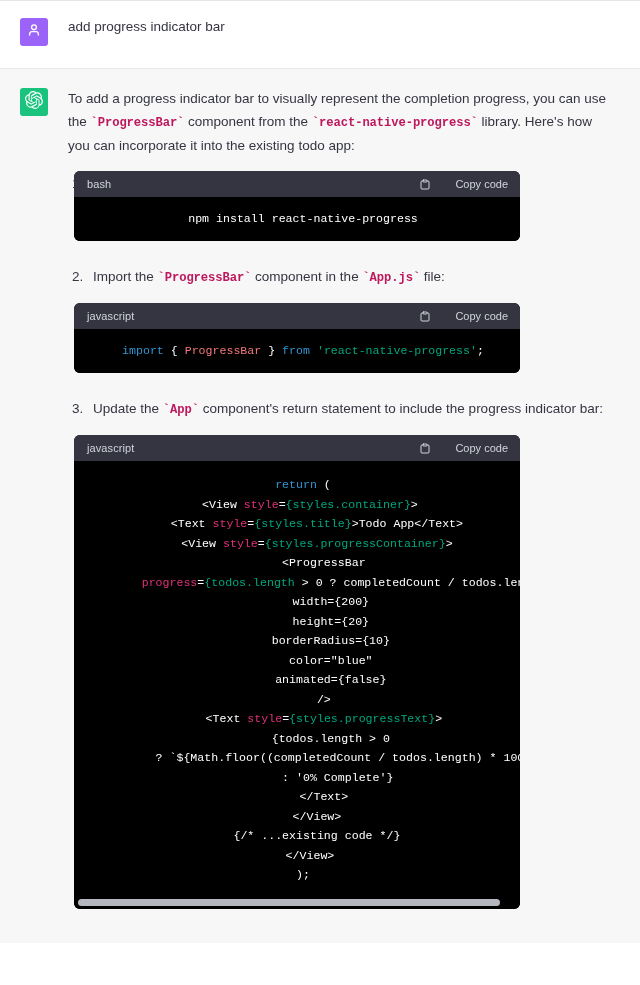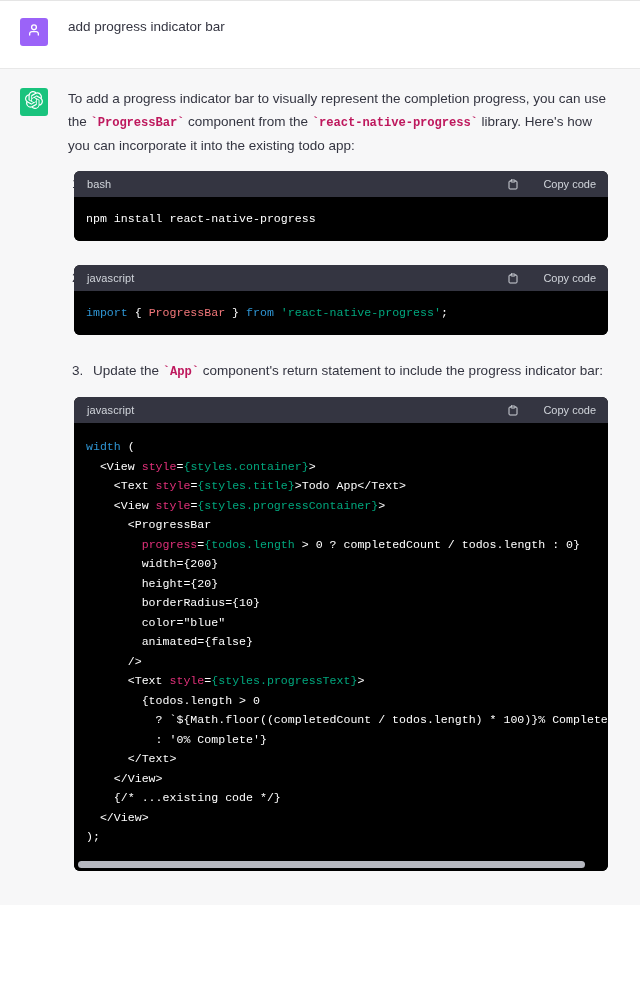--- a/index.html
+++ b/index.html
@@ -98,21 +98,21 @@
     display: block;
     padding-bottom: 4px;
   }
 
   
   .codeblock {
     margin: 10px 0 24px -19px;
     border-radius: 6px;
     overflow: hidden;
     background: #000000;
-    width: 534px;
+    width: 446px;
     position: relative;
   }
   .cb-head {
     background: #343541;
     color: #d1d5db;
     font-family: "Liberation Sans", sans-serif;
     font-size: 11px;
     padding: 7px 12px 7px 13px;
     display: flex;
     align-items: center;
@@ -125,20 +125,21 @@
     color: #d1d5db;
     cursor: pointer;
     font-size: 11px;
   }
   .cb-copy svg { display: block; }
 
   .cb-body {
     background: #000000;
     padding: 14px 0 14px 12px;
     overflow: hidden;
+    text-align: center;
   }
   .cb-body pre {
     margin: 0;
     font-family: "Liberation Mono", monospace;
     font-size: 11.6px;
     line-height: 19.5px;
     color: #ffffff;
     white-space: pre;
     overflow: hidden;
     letter-spacing: 0px;
@@ -221,20 +222,21 @@
                 <span>Copy code</span>
               </span>
             </div>
             <div class="cb-body single">
               <pre><span class="t-plain">npm install react-native-progress</span></pre>
             </div>
           </div>
         </li>
 
         <li>
+          <span class="li-text"><span>Import the </span><code class="inline">`ProgressBar`</code><span> component in the </span><code class="inline">`App.js`</code><span> file:</span></span>
 
           <div class="codeblock">
             <div class="cb-head">
               <span class="cb-lang">javascript</span>
               <span class="cb-copy">
                 <span>
                   <svg width="12" height="13" viewBox="0 0 24 24" fill="none" stroke="#d1d5db" stroke-width="2" stroke-linecap="round" stroke-linejoin="round">
                     <rect x="8" y="3" width="8" height="4" rx="1"></rect>
                     <path d="M16 5h2a2 2 0 0 1 2 2v12a2 2 0 0 1-2 2H6a2 2 0 0 1-2-2V7a2 2 0 0 1 2-2h2"></path>
                   </svg>
@@ -258,21 +260,21 @@
                 <span>
                   <svg width="12" height="13" viewBox="0 0 24 24" fill="none" stroke="#d1d5db" stroke-width="2" stroke-linecap="round" stroke-linejoin="round">
                     <rect x="8" y="3" width="8" height="4" rx="1"></rect>
                     <path d="M16 5h2a2 2 0 0 1 2 2v12a2 2 0 0 1-2 2H6a2 2 0 0 1-2-2V7a2 2 0 0 1 2-2h2"></path>
                   </svg>
                 </span>
                 <span>Copy code</span>
               </span>
             </div>
             <div class="cb-body">
-              <pre><span class="t-kw">width</span><span class="t-plain"> (</span>
+              <pre><span class="t-kw">return</span><span class="t-plain"> (</span>
 <span class="t-plain">  &lt;View </span><span class="t-attr">style</span><span class="t-plain">=</span><span class="t-val">{styles.container}</span><span class="t-plain">&gt;</span>
 <span class="t-plain">    &lt;Text </span><span class="t-attr">style</span><span class="t-plain">=</span><span class="t-val">{styles.title}</span><span class="t-plain">&gt;Todo App&lt;/Text&gt;</span>
 <span class="t-plain">    &lt;View </span><span class="t-attr">style</span><span class="t-plain">=</span><span class="t-val">{styles.progressContainer}</span><span class="t-plain">&gt;</span>
 <span class="t-plain">      &lt;ProgressBar</span>
 <span class="t-plain">        </span><span class="t-attr">progress</span><span class="t-plain">=</span><span class="t-val">{todos.length </span><span class="t-plain">&gt; 0 ? completedCount / todos.length : 0}</span>
 <span class="t-plain">        width={200}</span>
 <span class="t-plain">        height={20}</span>
 <span class="t-plain">        borderRadius={10}</span>
 <span class="t-plain">        color="blue"</span>
 <span class="t-plain">        animated={false}</span>

